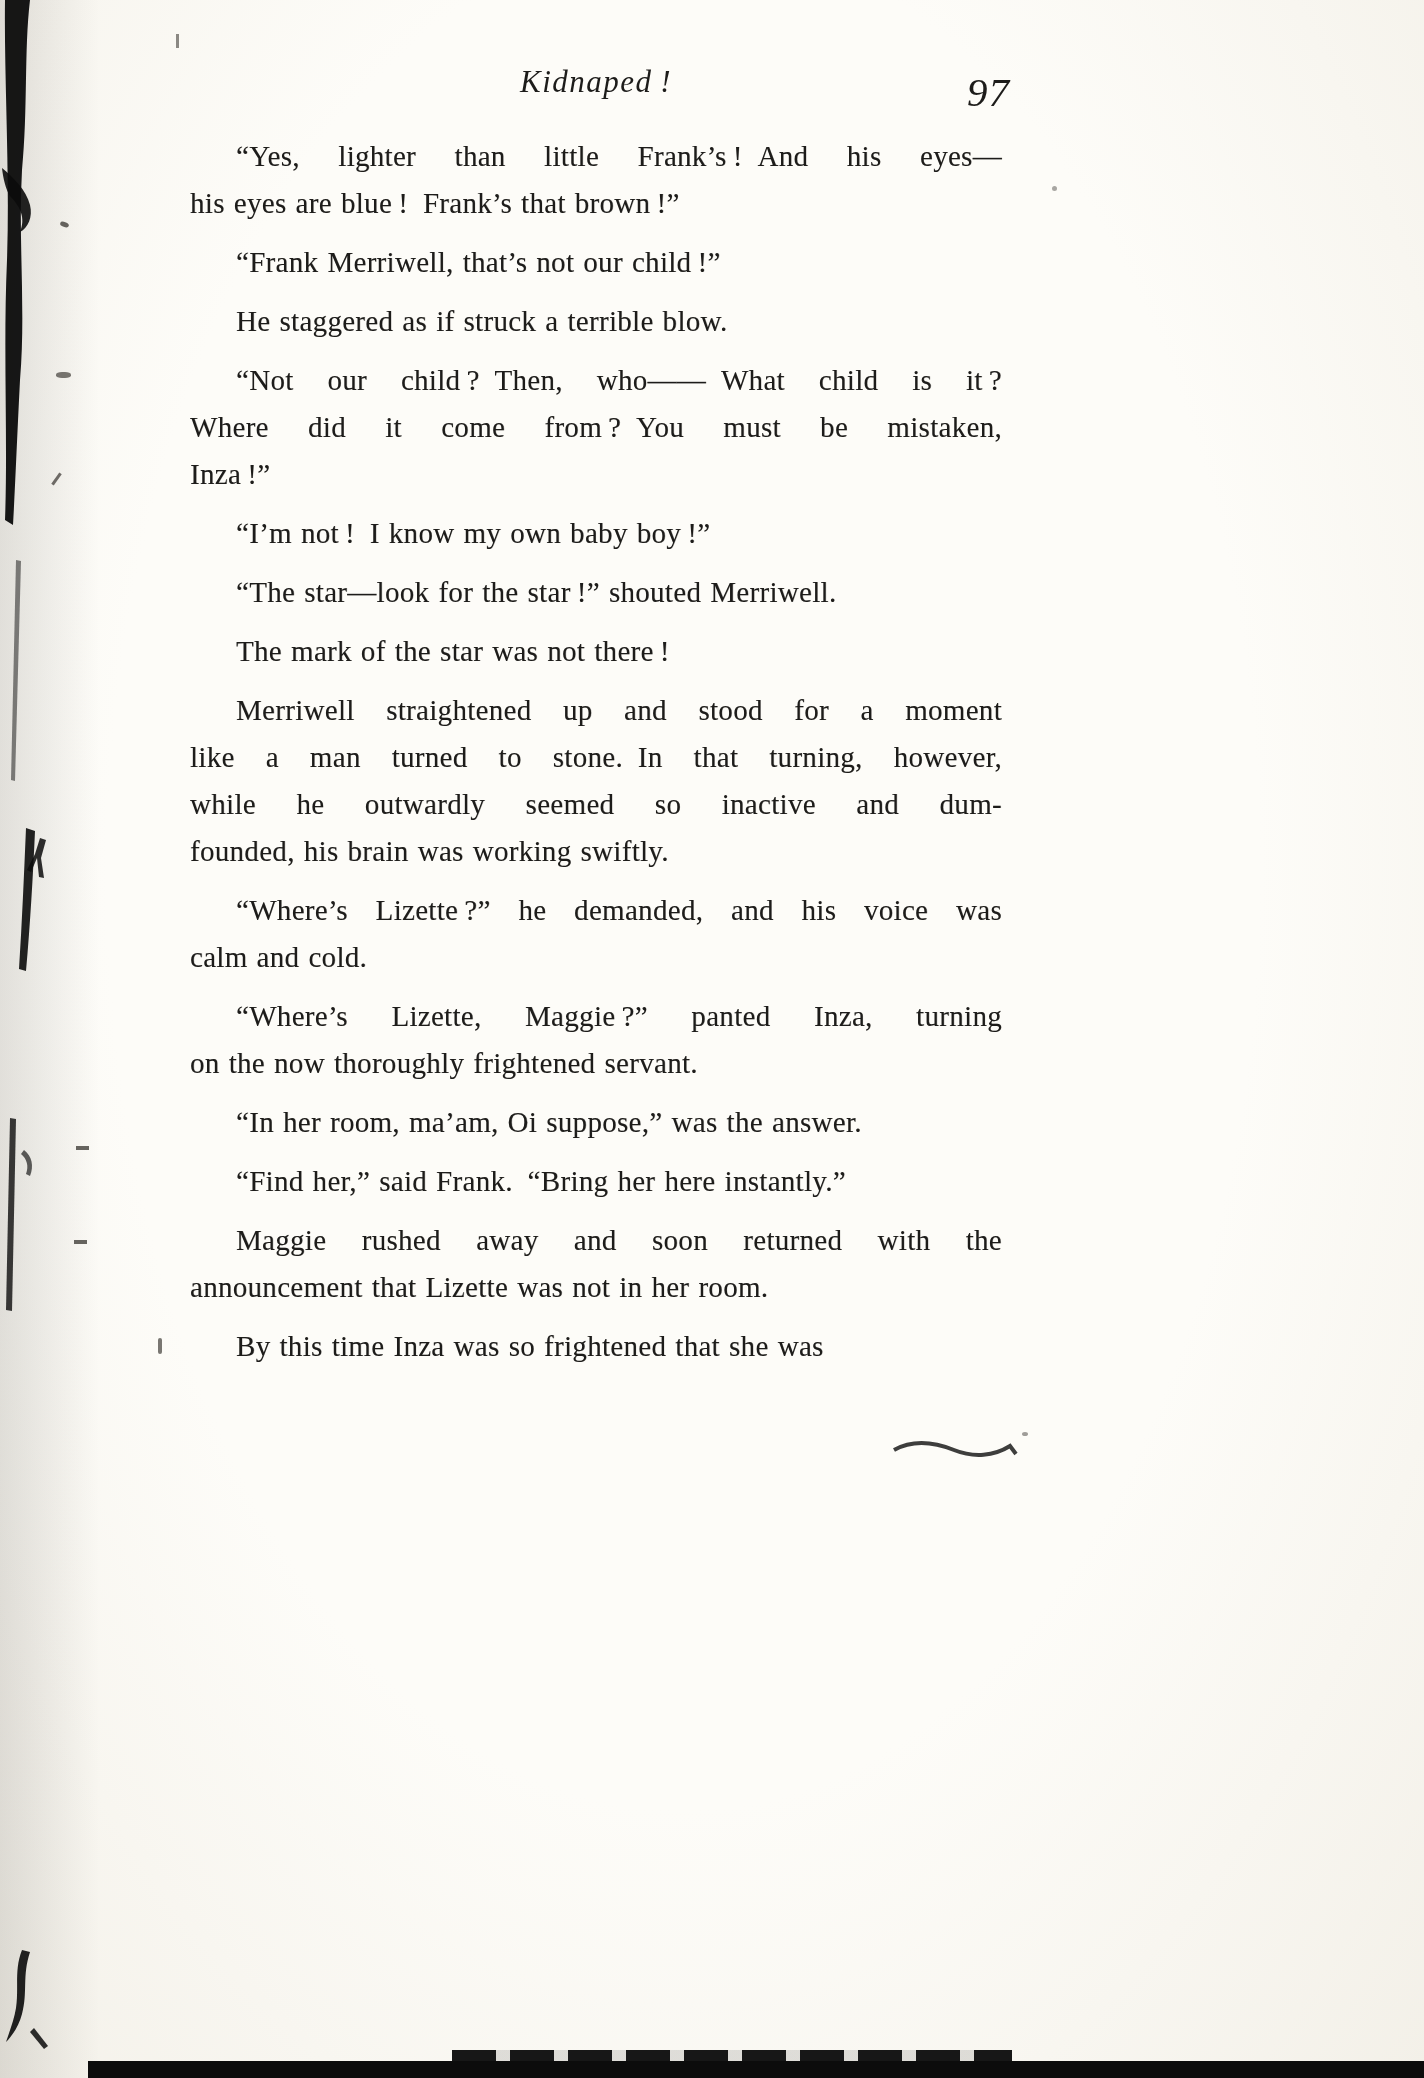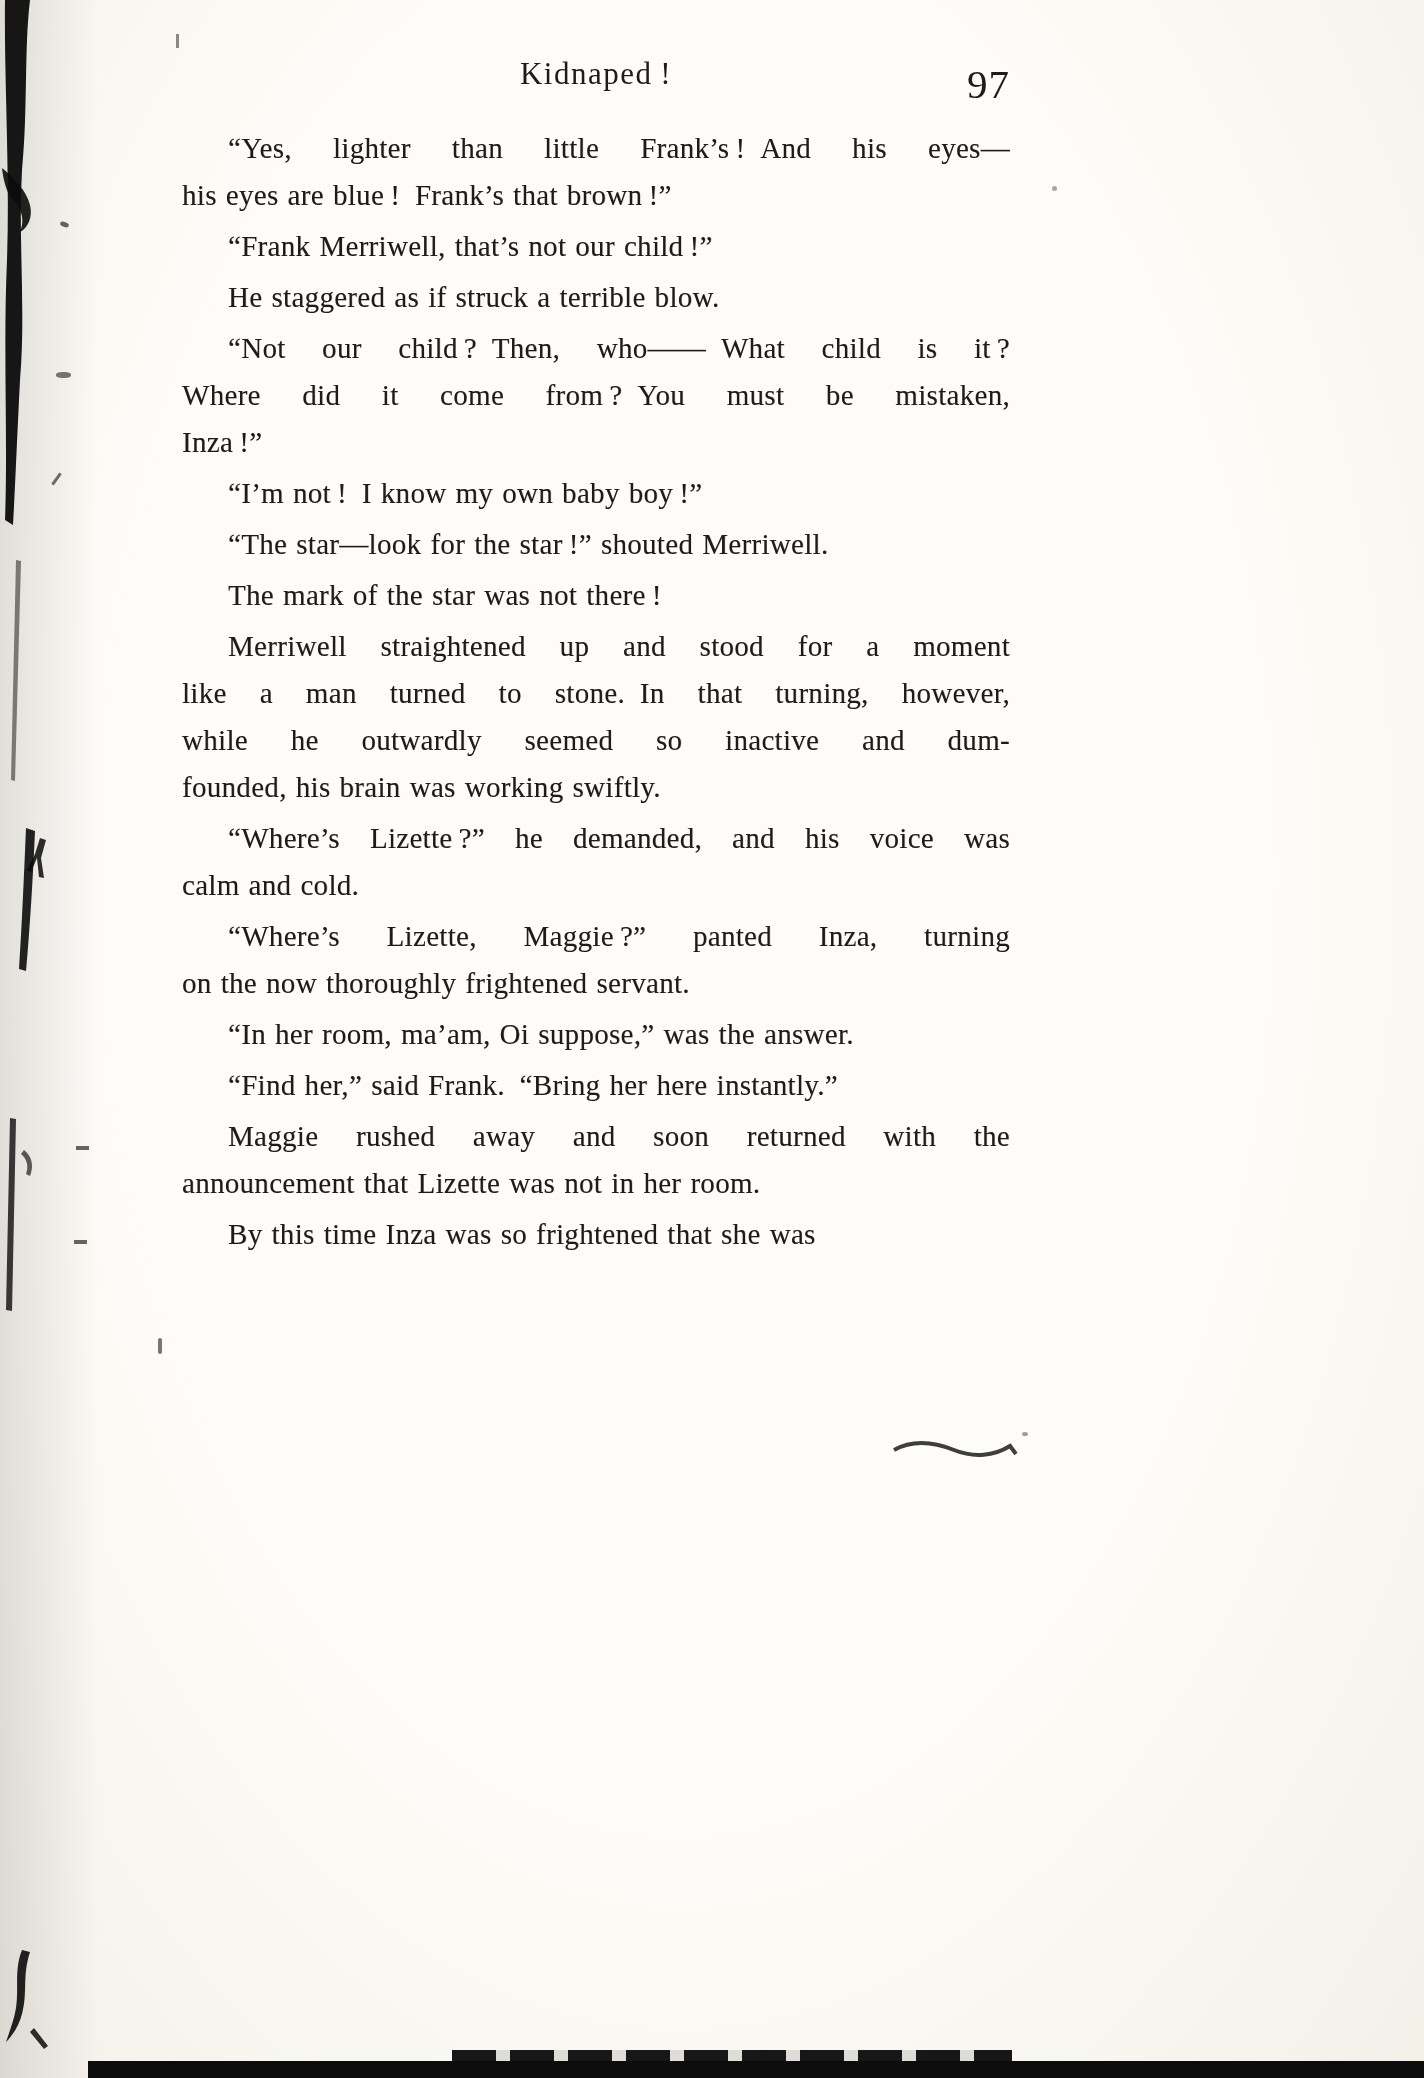--- a/index.html
+++ b/index.html
@@ -4,28 +4,28 @@
 <style>
   html,body{margin:0;padding:0;}
   body{
     width:1424px;height:2078px;position:relative;overflow:hidden;
     background:radial-gradient(ellipse at 48% 42%, #fdfcf8 55%, #f3f0e8 100%);
     font-family:"Liberation Serif","DejaVu Serif",serif;
     color:#1d1c1a;
   }
   .binding-shade{position:absolute;left:0;top:0;bottom:0;width:100px;
     background:linear-gradient(to right, rgba(40,36,30,0.12), rgba(40,36,30,0));}
-  .page-header{position:absolute;left:178px;width:836px;top:56px;height:48px;}
+  .page-header{position:absolute;left:178px;width:836px;top:64px;height:48px;font-style:italic;}
   .header-title{position:absolute;left:0;right:0;text-align:center;
     font-size:31px;letter-spacing:1.5px;}
   .page-number{position:absolute;right:4px;top:4px;font-size:41px;letter-spacing:1px;}
   .text-col{position:absolute;left:178px;width:836px;top:121px;
     font-size:29px;line-height:47px;letter-spacing:0.3px;word-spacing:1.5px;
     text-shadow:0.4px 0.4px 0.3px rgba(20,18,14,0.30);}
-  .paragraph{margin:4px;}
+  .paragraph{margin:12px;}
   .line{text-align:justify;text-align-last:justify;white-space:pre-wrap;}
   .line.last{text-align-last:left;}
   .line.first{text-indent:46px;}
   .ink{position:absolute;left:0;top:0;}
   .scan-bottom-bar{position:absolute;left:88px;right:0;bottom:0;height:17px;background:#0c0c0c;}
   .scan-dashed-bar{position:absolute;left:452px;bottom:17px;width:560px;height:11px;
     background:repeating-linear-gradient(90deg,#171717 0 44px, rgba(23,23,23,0.12) 44px 58px);}
   .squiggle{position:absolute;left:890px;top:1430px;}
   .speck{position:absolute;background:#413e39;}
   .s1{left:60px;top:222px;width:9px;height:5px;border-radius:50%;transform:rotate(20deg);opacity:.8;}

